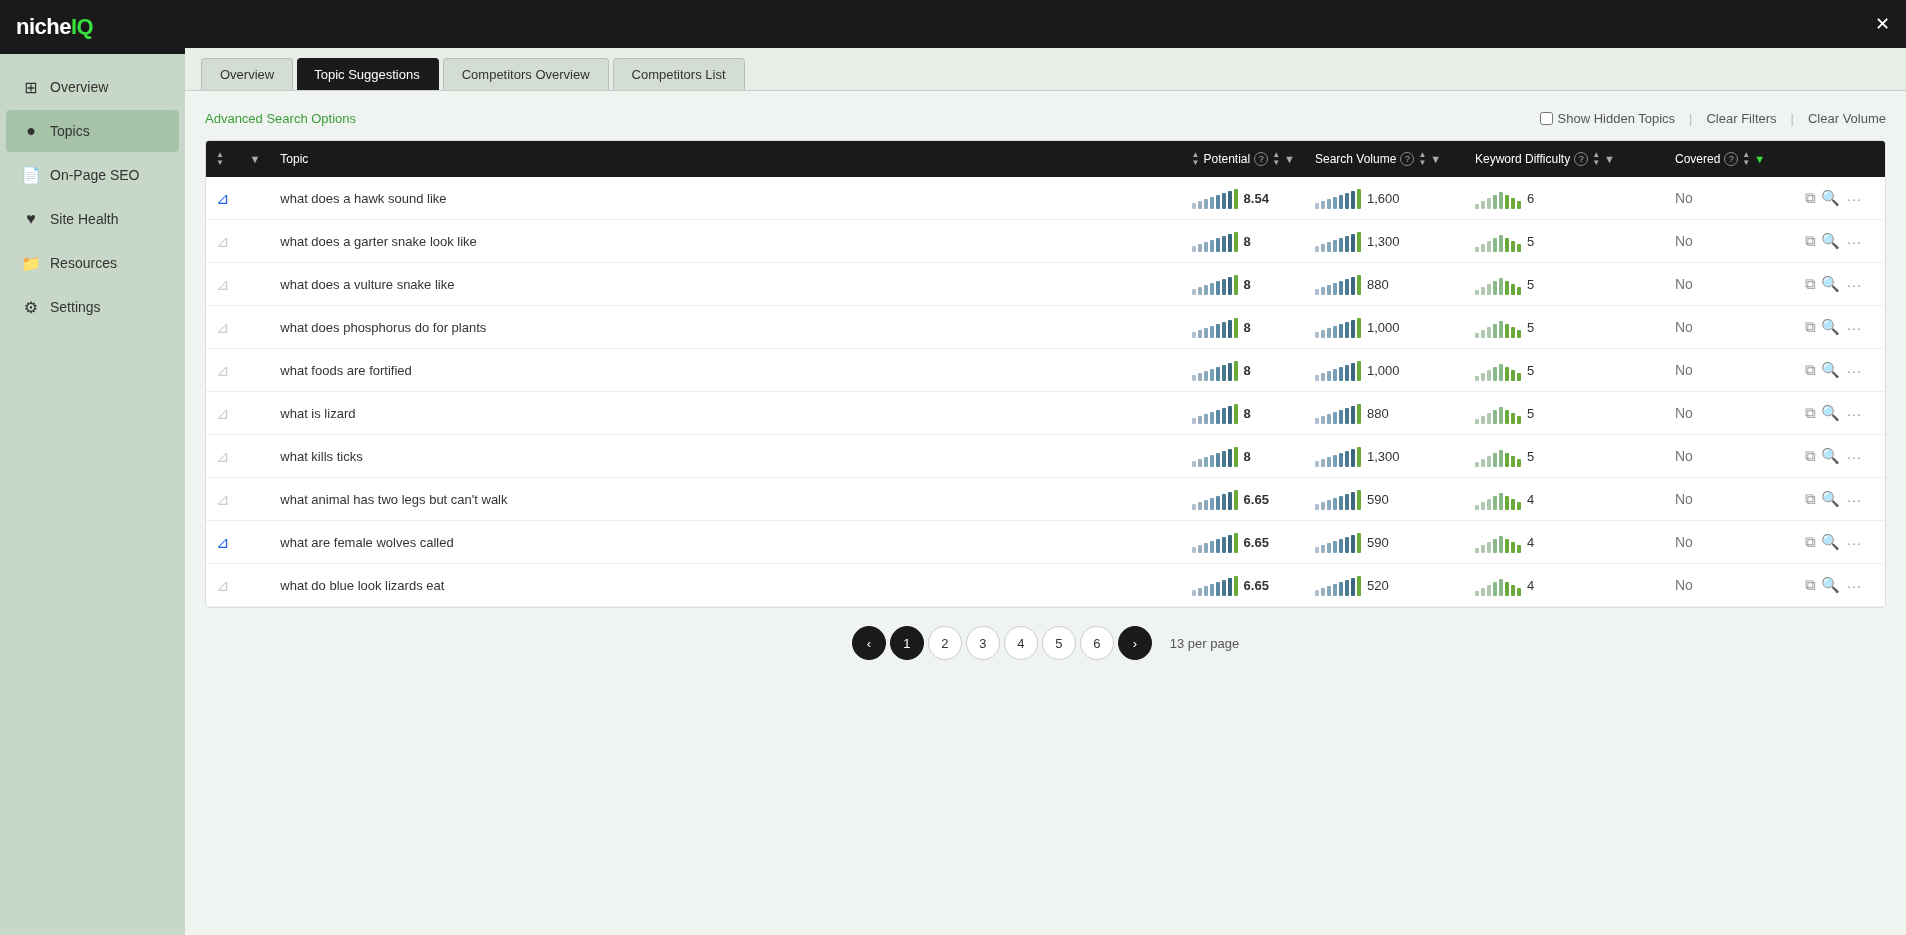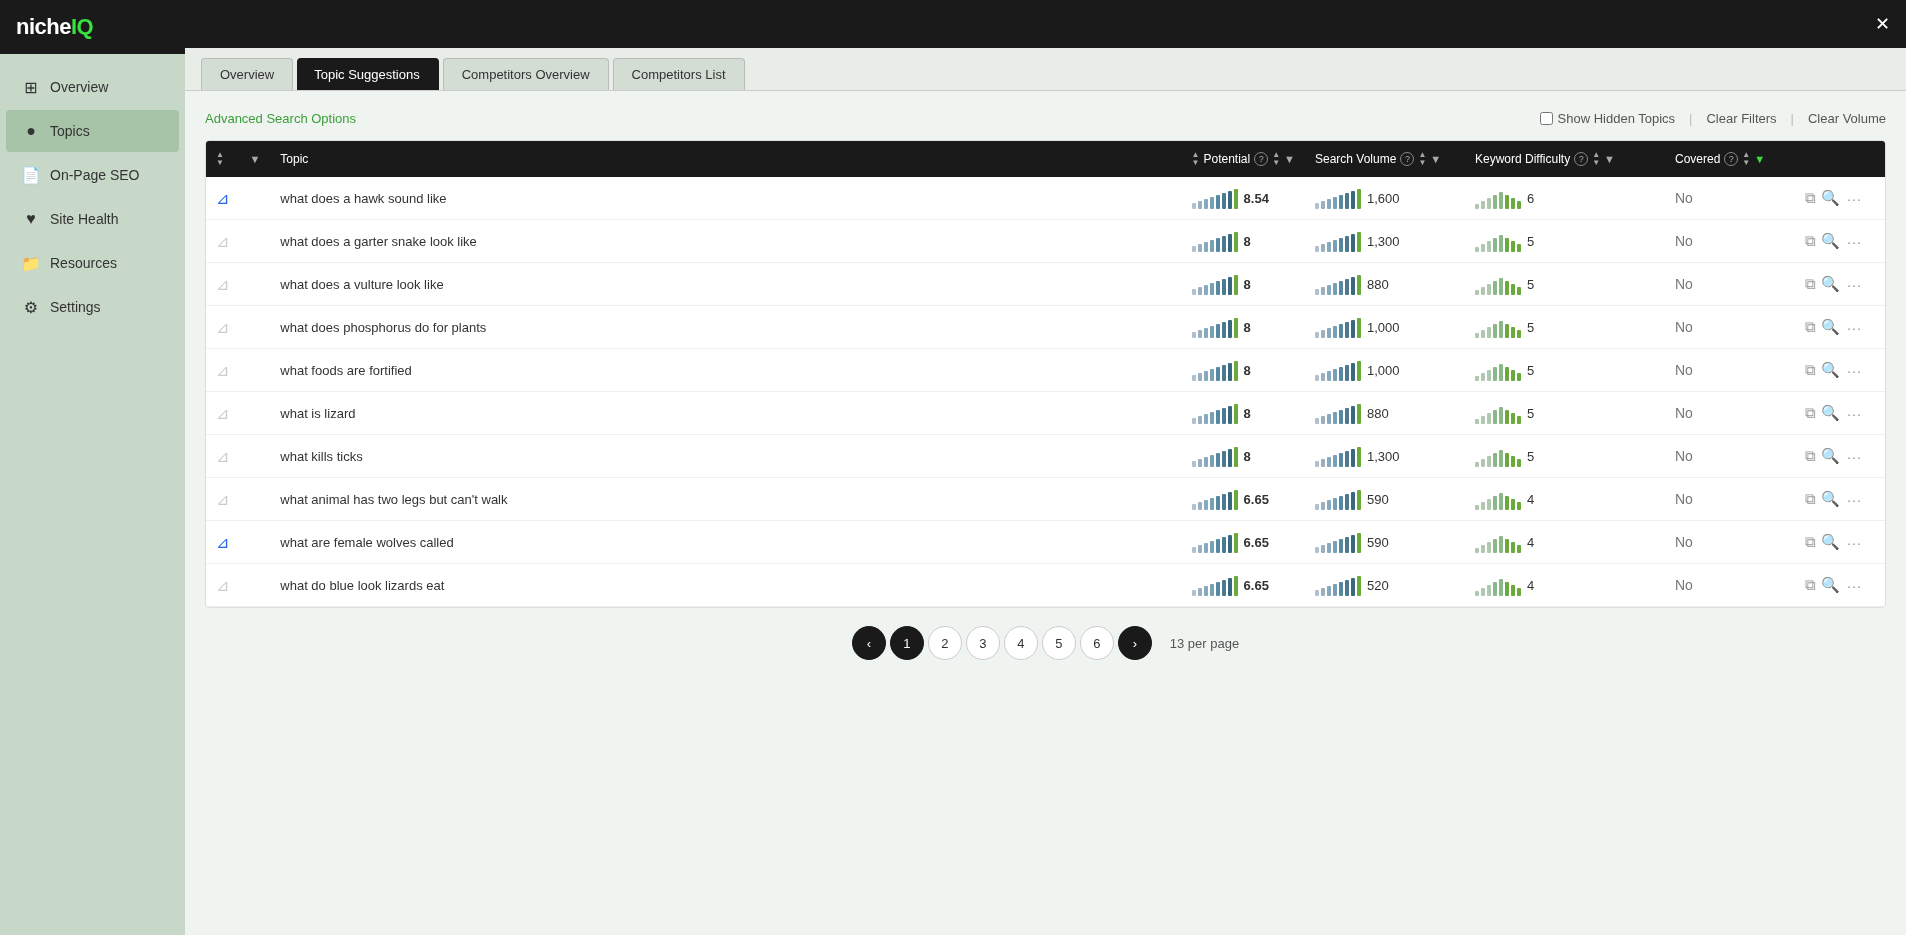--- a/index.html
+++ b/index.html
@@ -553,21 +553,21 @@
     <div class="row-actions">
       <span class="action-icon" title="Copy">⧉</span>
       <span class="action-icon" title="Search">🔍</span>
       <span class="action-icon" title="More">···</span>
     </div>
               </td>
             </tr>
             <tr>
               <td class="bookmark-cell"><span style="font-size:16px;cursor:pointer;color:#ccc">⊿</span></td>
               <td></td>
-              <td><span class="topic-name">what does a vulture look like</span></td>
+              <td><span class="topic-name">what does a vulture snake like</span></td>
               <td>
                 <div class="td-flex">
                   <div class="mini-bars">
                     <div class="mini-bar" style="height:6px;background:#b0c0d0"></div>
                     <div class="mini-bar" style="height:8px;background:#9ab0c0"></div>
                     <div class="mini-bar" style="height:10px;background:#88a8bc"></div>
                     <div class="mini-bar" style="height:12px;background:#76a0b8"></div>
                     <div class="mini-bar" style="height:14px;background:#5888a0"></div>
                     <div class="mini-bar" style="height:16px;background:#4a7a90"></div>
                     <div class="mini-bar" style="height:18px;background:#3a6880"></div>

